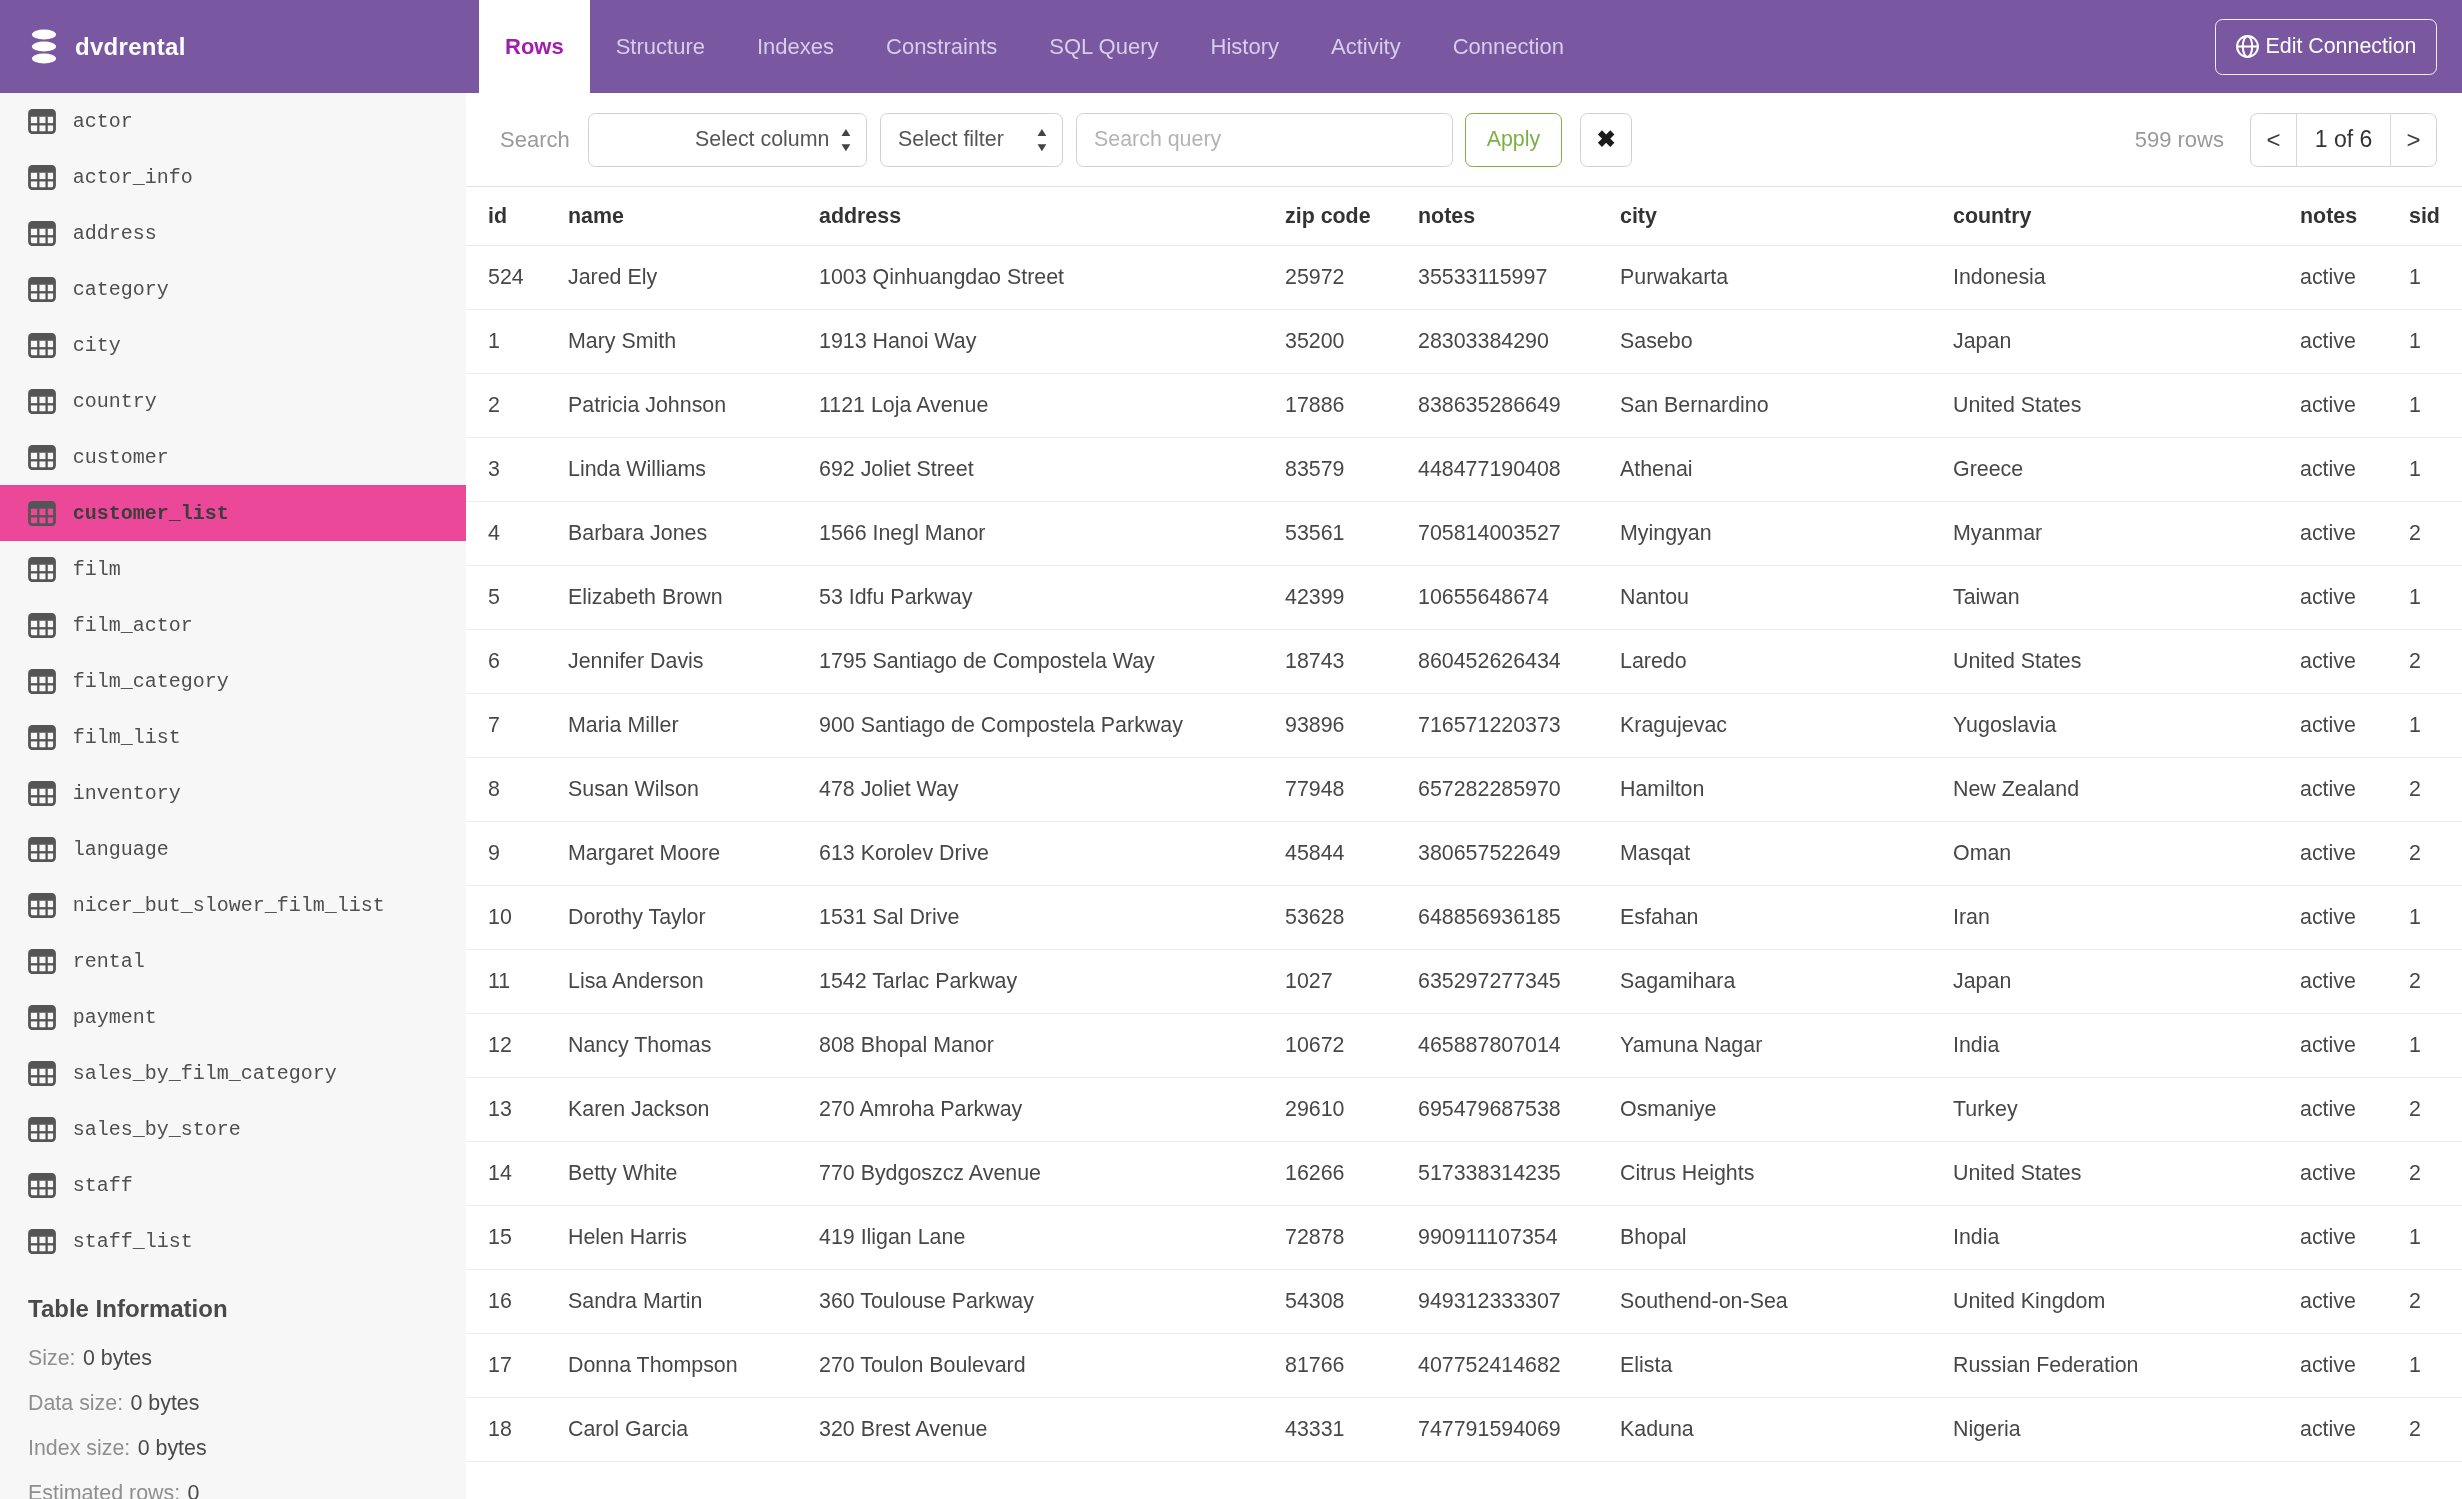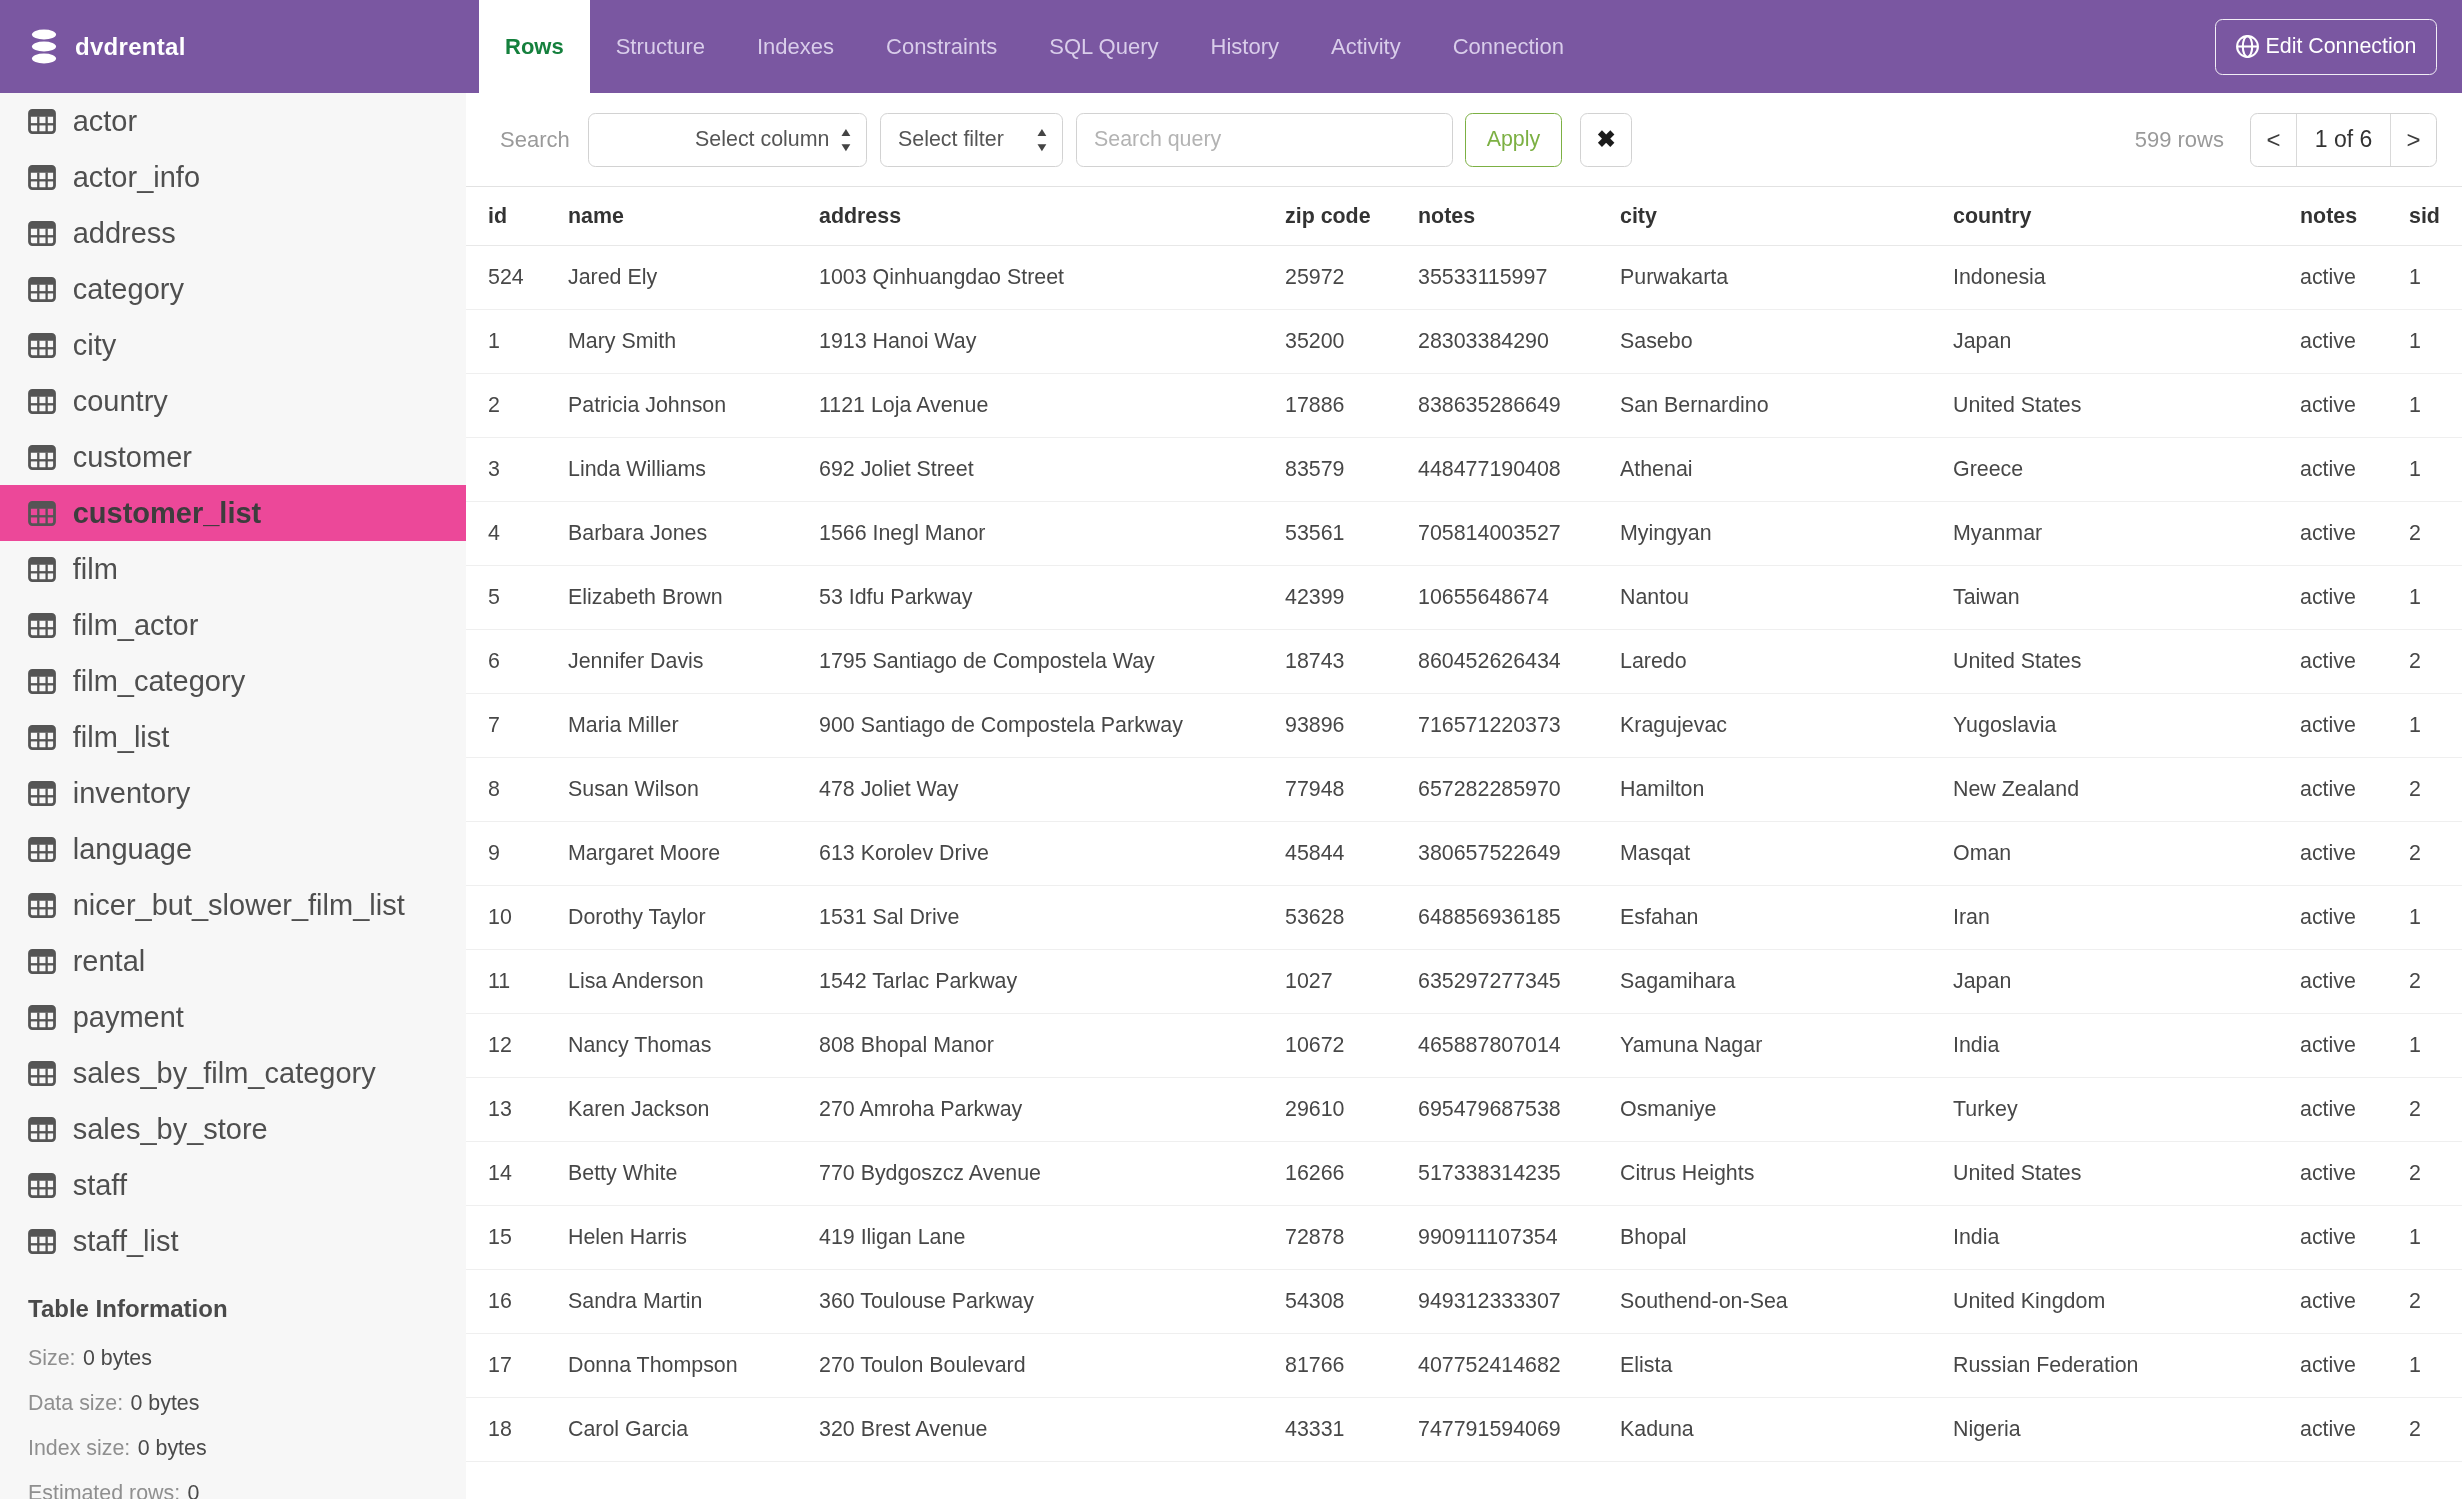--- a/index.html
+++ b/index.html
@@ -5,33 +5,33 @@
   html,body{margin:0;padding:0;background:#fff;}
   .app{position:relative;width:2462px;height:1500px;overflow:hidden;
        font-family:"Liberation Sans","DejaVu Sans",sans-serif;background:#fff;}
 
   
   .header{height:93px;background:#7a57a1;display:flex;align-items:stretch;}
   .logo{width:479px;box-sizing:border-box;padding-left:28px;display:flex;align-items:center;gap:15px;flex-shrink:0;}
   .logo .dbname{color:#fff;font-size:24px;font-weight:bold;letter-spacing:0.3px;}
   .tabs{display:flex;align-items:stretch;}
   .tab{display:flex;align-items:center;padding:0 26px;font-size:22px;color:#d9cdea;cursor:default;white-space:nowrap;}
-  .tab.active{background:#fff;color:#15803d;font-weight:600;}
+  .tab.active{background:#fff;color:#a21caf;font-weight:600;}
   .edit-btn{margin-left:auto;align-self:center;margin-right:25px;height:56px;box-sizing:border-box;
             border:1.9px solid rgba(255,255,255,.9);border-radius:7.4px;display:flex;align-items:center;
             gap:5px;padding:0 19.5px;color:#fff;font-size:21.4px;background:transparent;white-space:nowrap;text-align:center;}
 
   
   .body{display:flex;height:1407px;}
   .sidebar{width:466px;flex-shrink:0;background:#f7f7f7;overflow:hidden;}
   .main{flex:1;min-width:0;display:flex;flex-direction:column;background:#fff;}
 
   
   .side-item{height:56px;display:flex;align-items:center;gap:16.7px;padding-left:28px;
-             font-size:29px;color:#4f4f4f;cursor:default;}
+             font-size:20px;color:#4f4f4f;cursor:default;font-family:Liberation Mono, monospace;}
   .side-item.active{background:#ec4899;font-weight:bold;color:#3d3d3d;}
   .side-item svg{flex-shrink:0;}
   .table-info{margin-top:26px;padding-left:28px;}
   .ti-heading{font-size:24px;font-weight:bold;color:#4a4a4a;margin-bottom:13px;}
   .info-row{height:45px;display:flex;align-items:center;font-size:21.4px;color:#8f8f8f;}
   .info-row .val{color:#4a4a4a;margin-left:7.4px;}
 
   
   .toolbar{height:93px;display:flex;align-items:center;flex-shrink:0;}
   .search-label{margin-left:34px;font-size:22px;color:#9a9a9a;}

